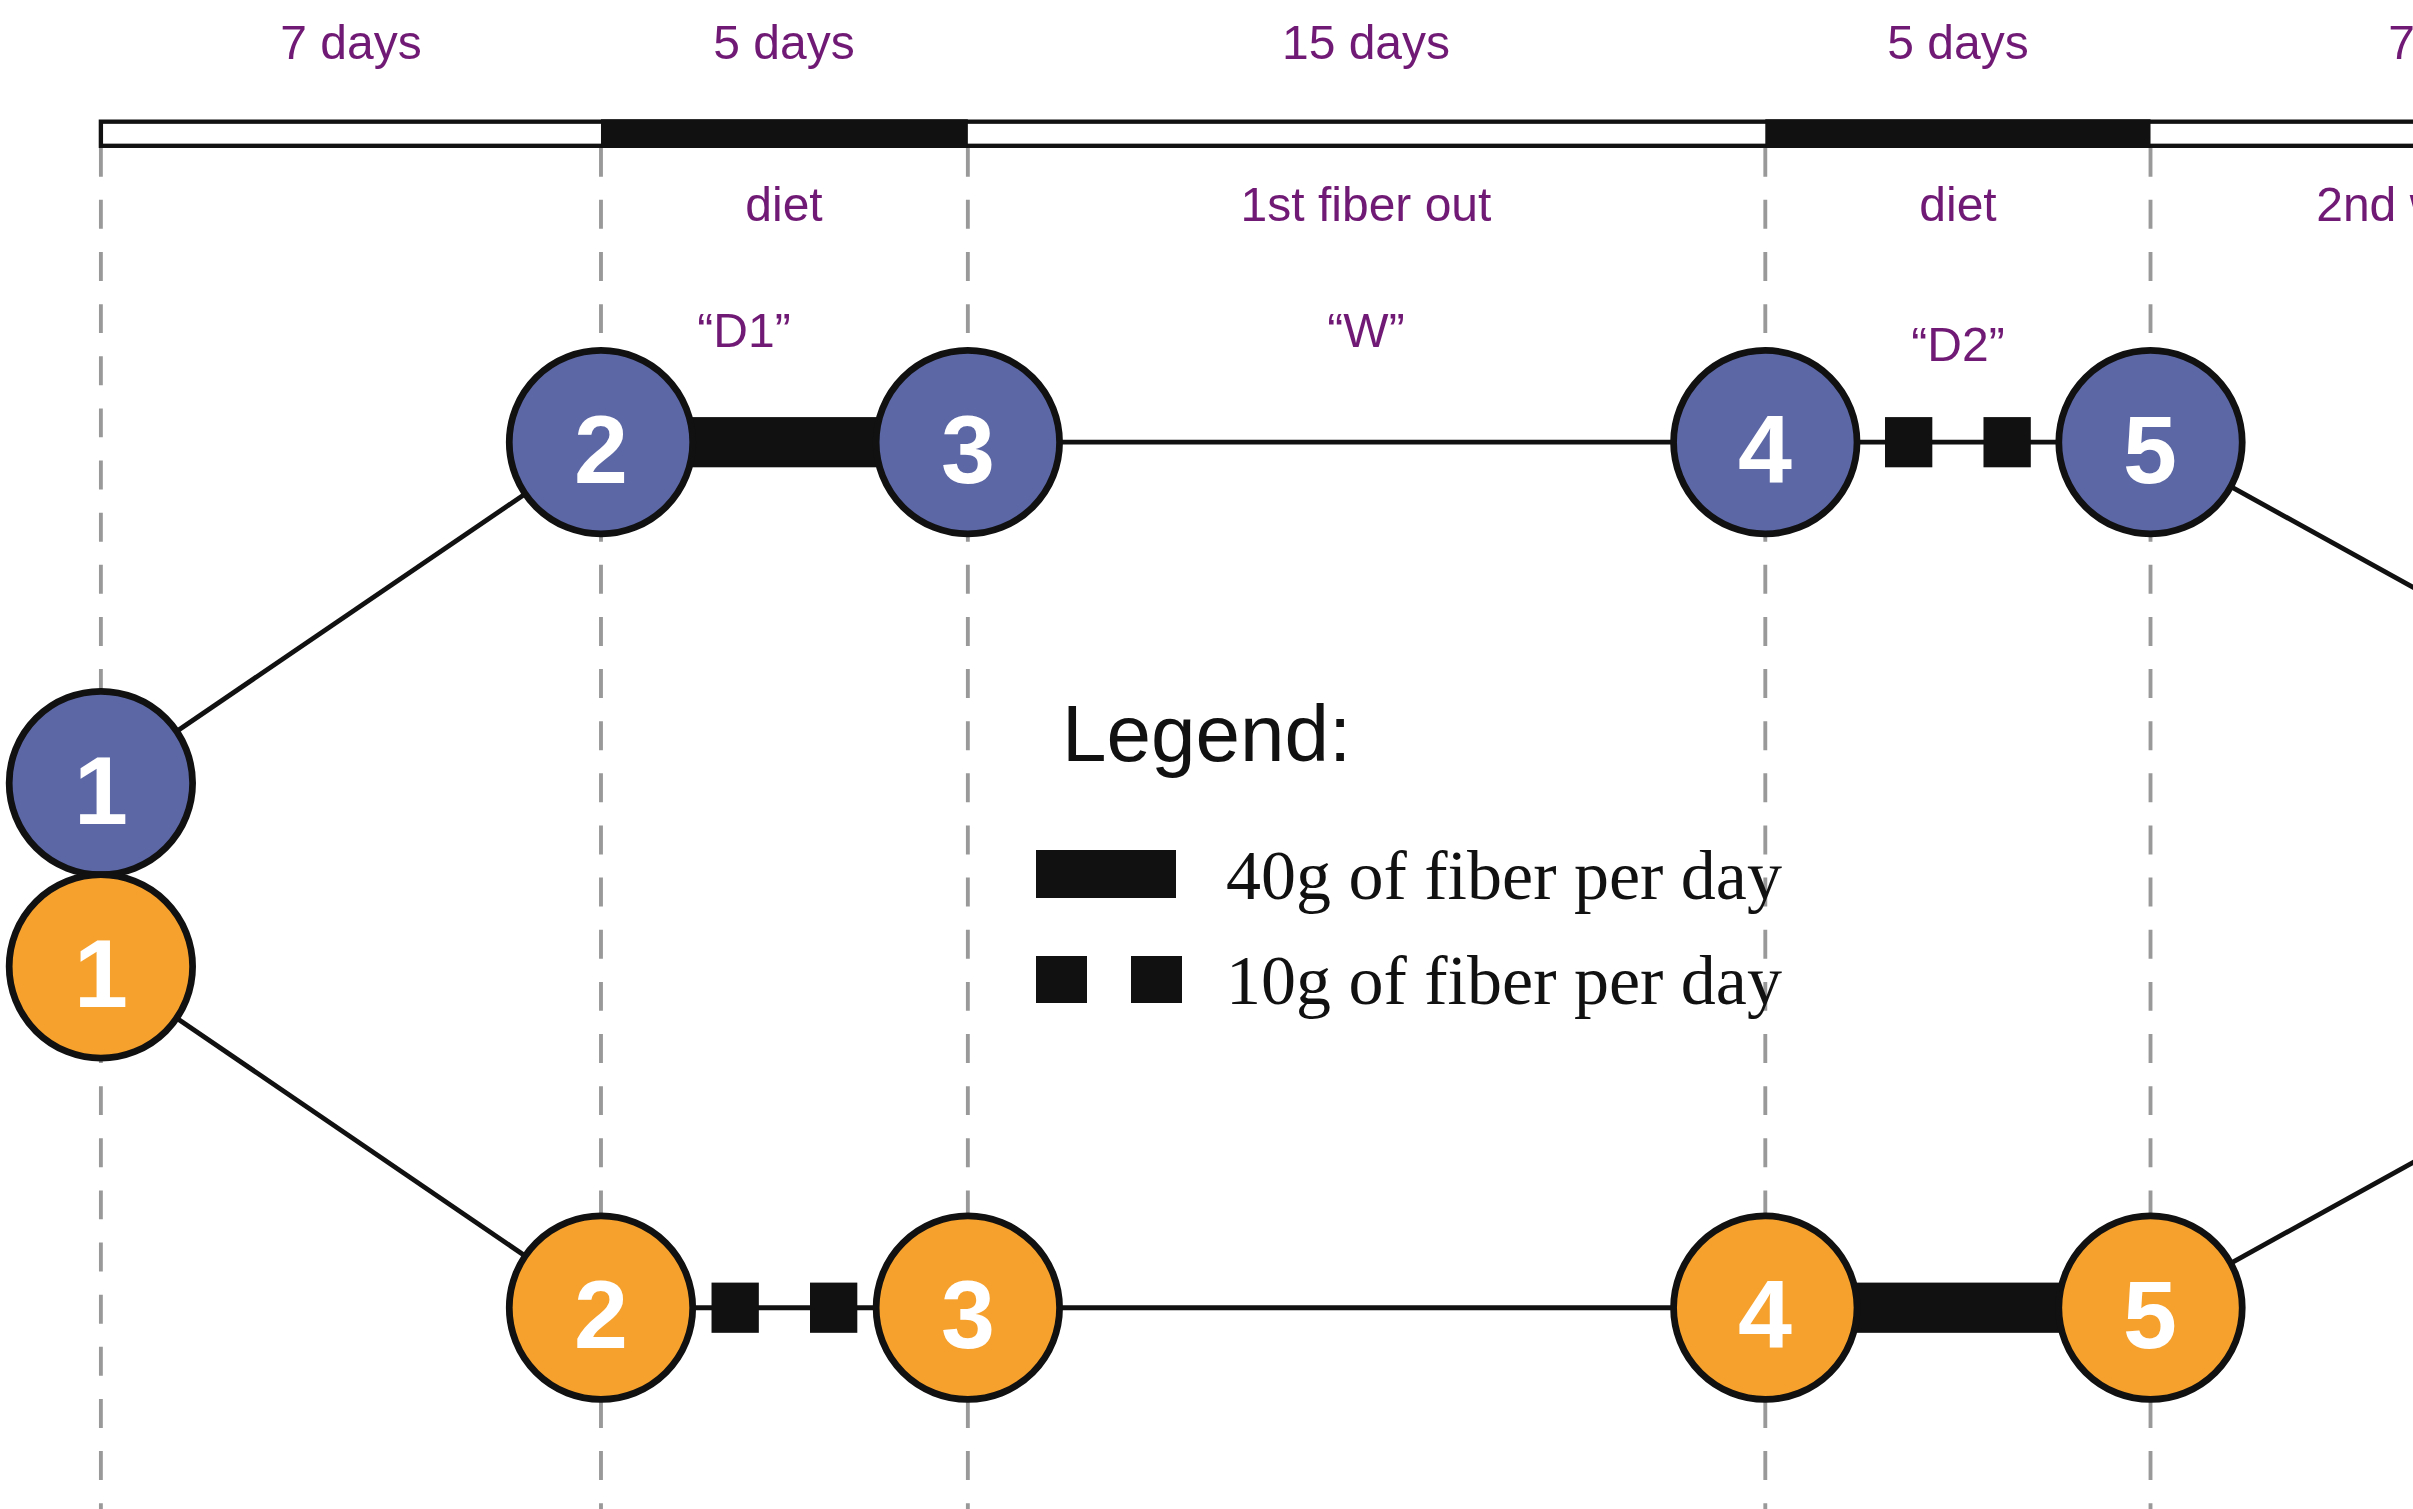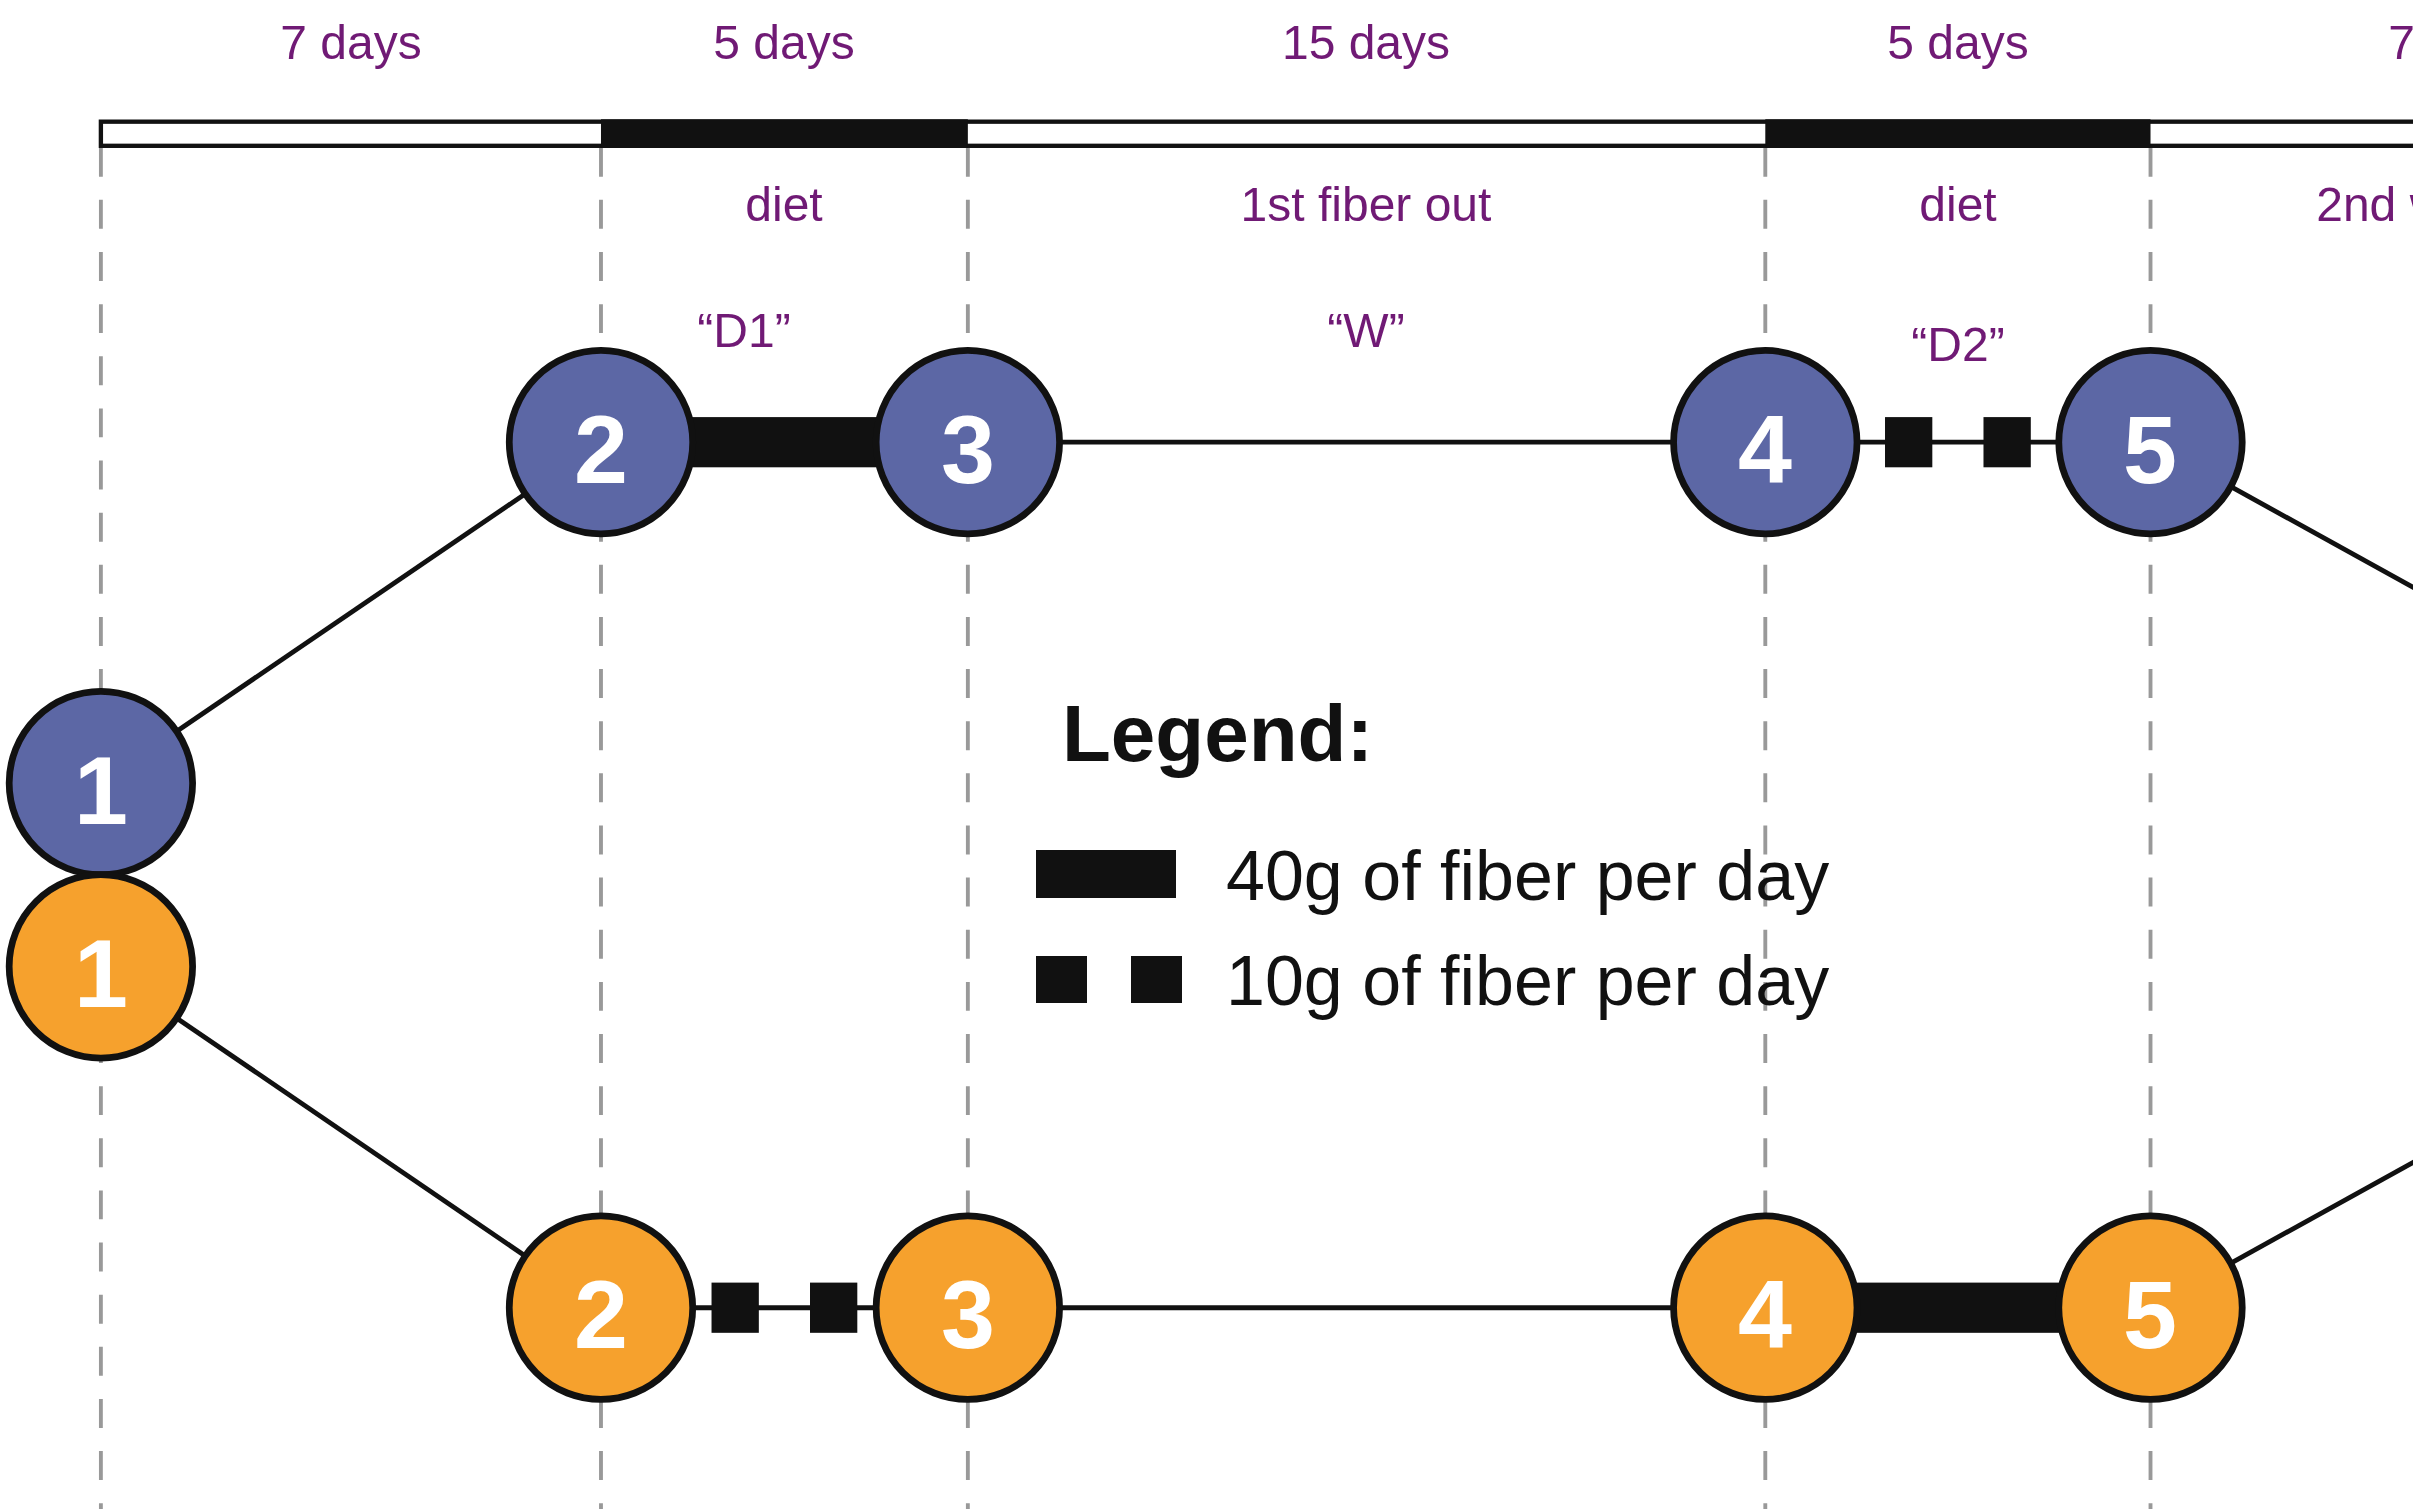--- a/index.html
+++ b/index.html
@@ -35,20 +35,21 @@
     white-space:nowrap;
     line-height:1;
   }
   .legend-label{
     position:absolute;
     transform:translate(0,-50%);
     font-size:70px;
     color:#111111;
     white-space:nowrap;
     line-height:1;
+    font-family:Liberation Serif, serif;
   }
   .swatch{position:absolute;background:#111111;}
 </style>
 </head>
 <body>
 
 <div class="fig">
 
   <svg width="2877" height="1510" viewBox="0 0 5960 3128">
 
@@ -119,21 +120,21 @@
   <div class="num" style="left:1765px;top:449px;">4</div>
   <div class="num" style="left:2150px;top:449px;">5</div>
 
   <div class="num" style="left:101px;top:973px;">1</div>
   <div class="num" style="left:601px;top:1314px;">2</div>
   <div class="num" style="left:968px;top:1314px;">3</div>
   <div class="num" style="left:1765px;top:1314px;">4</div>
   <div class="num" style="left:2150px;top:1314px;">5</div>
 
   <div>
-    <div class="legend-title" style="left:1062px;top:734px;font-weight:bold;">Legend:</div>
+    <div class="legend-title" style="left:1062px;top:734px;">Legend:</div>
 
     <div class="swatch" style="left:1036px;top:850px;width:140px;height:48px;"></div>
     <div class="legend-label" style="left:1226px;top:876px;">40g of fiber per day</div>
 
     <div class="swatch" style="left:1036px;top:956px;width:51px;height:47px;"></div>
     <div class="swatch" style="left:1131px;top:956px;width:51px;height:47px;"></div>
     <div class="legend-label" style="left:1226px;top:981px;text-align:center;">10g of fiber per day</div>
   </div>
 
 </div>

